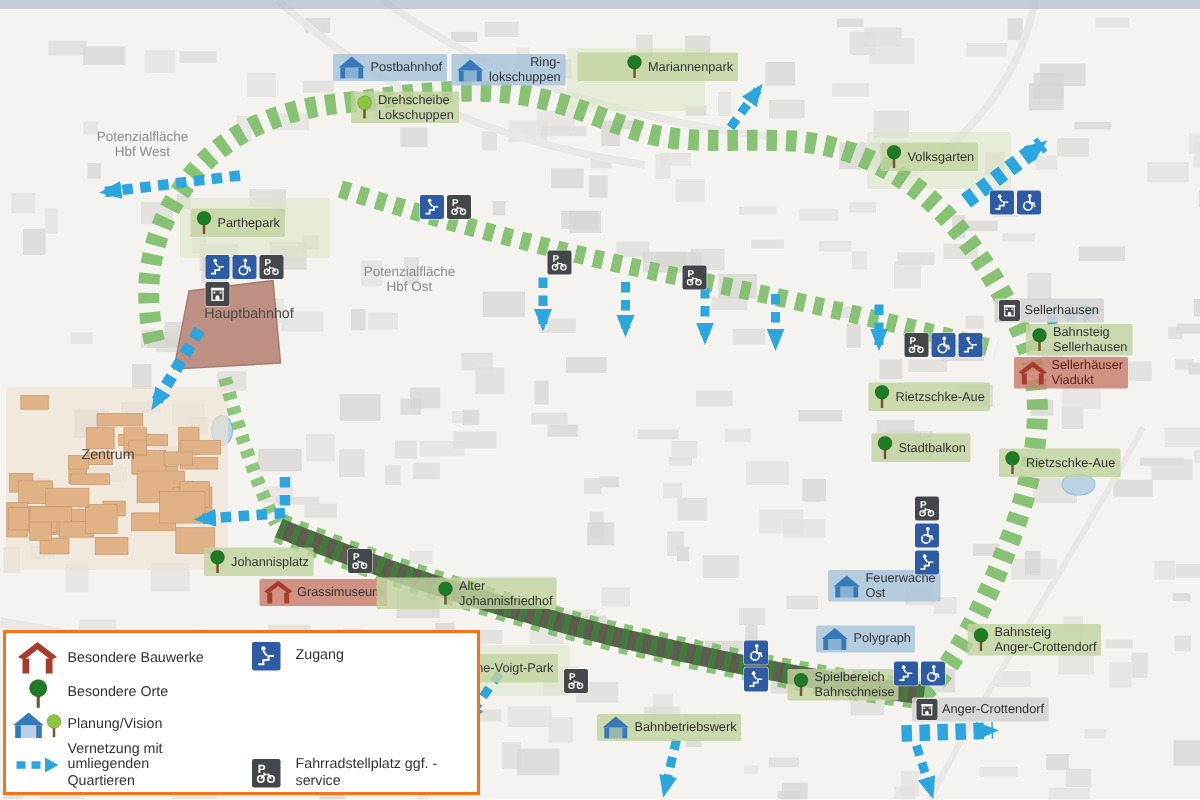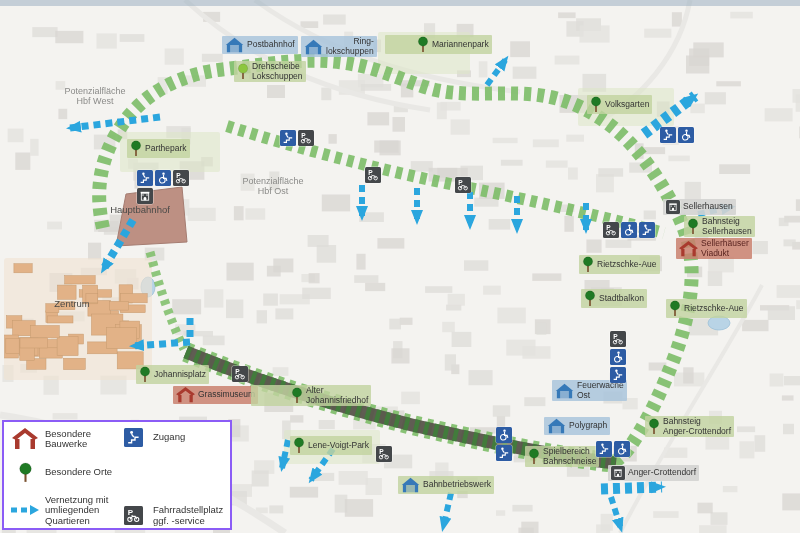--- a/index.html
+++ b/index.html
@@ -10,22 +10,22 @@
   .maplabel{position:absolute;display:flex;align-items:center;gap:3px;
             padding:1px 3px;font-size:8.5px;line-height:1.12;color:#333;border-radius:1px;}
   .maplabel .txt{white-space:nowrap;}
   .plain{position:absolute;transform:translateX(-50%);text-align:center;
          font-size:9px;line-height:1.15;color:#8b8b89;white-space:nowrap;}
   .plain.dark{color:#4a4a48;font-size:9.5px;}
   .cluster{position:absolute;display:flex;gap:2px;}
   .cluster.v{flex-direction:column;}
   .sq{width:16px;height:16px;border-radius:1.5px;display:flex;align-items:center;justify-content:center;
       box-shadow:0 0 0 .5px rgba(255,255,255,.6);}
-  .legend{position:absolute;left:2px;top:420px;width:230px;height:110px;
-          background:#fff;border:2px solid #8b5cf6;display:flex;padding:6px 4px 2px 6px;box-sizing:border-box;}
+  .legend{position:absolute;left:2px;top:420px;width:318px;height:110px;
+          background:#fff;border:2px solid #f97316;display:flex;padding:6px 4px 2px 6px;box-sizing:border-box;}
   .leg-col{flex:1;display:flex;flex-direction:column;justify-content:space-between;}
   .leg-item{display:flex;align-items:center;gap:5px;font-size:9.5px;color:#333;line-height:1.1;}
   .leg-ic{width:30px;display:flex;align-items:center;justify-content:center;flex:none;}
   .leg-item .sq{width:19px;height:19px;}
   svg{display:block;}
 </style>
 </head>
 <body>
 
 <div id="stage">
@@ -685,21 +685,21 @@
         </span>
       </div>
       <div class="plain" style="left: 95px; top: 86px;">
         <div>Potenzialfläche</div>
         <div>Hbf  West</div>
       </div>
       <div class="plain" style="left: 273px; top: 176px;">
         <div>Potenzialfläche</div>
         <div>Hbf  Ost</div>
       </div>
-      <div class="plain dark" style="left: 140px; top: 205px;">
+      <div class="plain dark" style="left: 166px; top: 205px;">
         <div>Hauptbahnhof</div>
       </div>
       <div class="plain dark" style="left: 72px; top: 299px;">
         <div>Zentrum</div>
       </div>
     </div>
   <div id="clusters">
       <div class="cluster" style="left: 137px; top: 170px;">
         <span class="sq" style="background: rgb(45, 92, 164);">
           <svg width="14" height="14" viewBox="0 0 16 16">
@@ -853,20 +853,35 @@
             <span style="color: rgb(31, 122, 36); display: flex;">
               <svg width="15" height="21" viewBox="0 0 16 22">
                 <use href="#i-tree"></use>
               </svg>
             </span>
           </span>
           <span>Besondere Orte</span>
         </div>
         <div class="leg-item">
           <span class="leg-ic">
+            <span style="color: rgb(54, 121, 184); display: flex;">
+              <svg width="22" height="19" viewBox="0 0 26 22">
+                <use href="#i-pavilion"></use>
+              </svg>
+            </span>
+            <span style="color: rgb(140, 198, 63); display: flex;">
+              <svg width="12" height="18" viewBox="0 0 16 22">
+                <use href="#i-tree"></use>
+              </svg>
+            </span>
+          </span>
+          <span>Planung/Vision</span>
+        </div>
+        <div class="leg-item">
+          <span class="leg-ic">
             <svg width="30" height="10" viewBox="0 0 30 10">
               <path d="M1,5 H18" stroke="#2ba6de" stroke-width="5" stroke-dasharray="6 4"></path>
               <path d="M20,0 L29,5 L20,10 z" fill="#2ba6de"></path>
             </svg>
           </span>
           <span style="max-width: 92px;">Vernetzung mit umliegenden Quartieren</span>
         </div>
       </div>
     <div class="leg-col" id="leg-right">
         <div class="leg-item">

